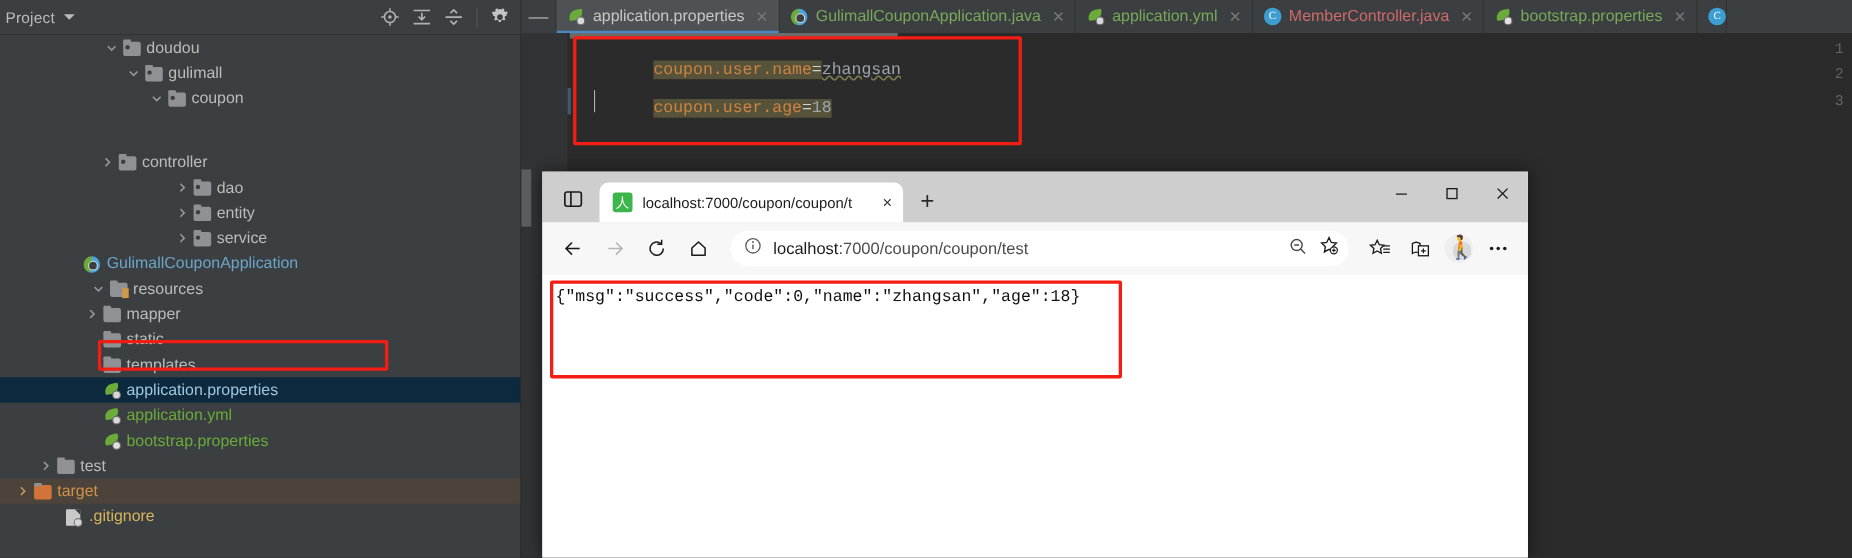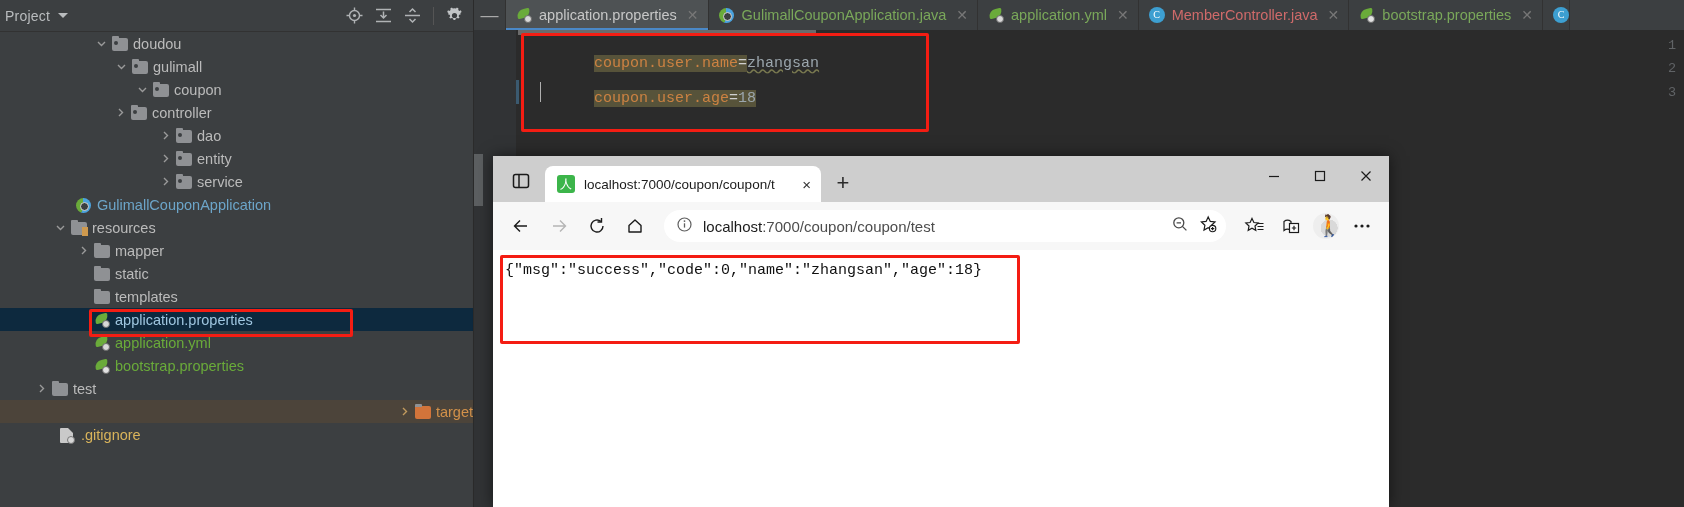--- a/index.html
+++ b/index.html
@@ -305,21 +305,21 @@
             <svg width="11" height="11" viewBox="0 0 11 11">
               <path d="M2 4l3.5 3.5L9 4" stroke="#9a9a9a" stroke-width="1.4" fill="none"></path>
             </svg>
           </span>
         <span class="ic">
             <span class="folder"></span>
           </span>
         <span class="lbl-plain">coupon</span>
       </div>
 
-      <div class="tree-row" style="padding-left:115px;">
+      <div class="tree-row" style="padding-left:92px;margin-top:35px;">
         <span class="arrow">
             <svg width="11" height="11" viewBox="0 0 11 11">
               <path d="M4 2l3.5 3.5L4 9" stroke="#9a9a9a" stroke-width="1.4" fill="none"></path>
             </svg>
           </span>
         <span class="ic">
             <span class="folder"></span>
           </span>
         <span class="lbl-plain">controller</span>
       </div>
@@ -357,21 +357,21 @@
         <span class="lbl-plain">service</span>
       </div>
 
       <div class="tree-row" style="padding-left:76px;">
         <span class="ic">
             <span class="springapp"></span>
           </span>
         <span class="lbl-blue">GulimallCouponApplication</span>
       </div>
 
-      <div class="tree-row" style="padding-left:55px;">
+      <div class="tree-row" style="padding-left:84px;">
         <span class="arrow">
             <svg width="11" height="11" viewBox="0 0 11 11">
               <path d="M2 4l3.5 3.5L9 4" stroke="#9a9a9a" stroke-width="1.4" fill="none"></path>
             </svg>
           </span>
         <span class="ic">
             <span class="folder plain res">
               <span class="bars"></span>
             </span>
           </span>
@@ -439,21 +439,21 @@
             <svg width="11" height="11" viewBox="0 0 11 11">
               <path d="M4 2l3.5 3.5L4 9" stroke="#9a9a9a" stroke-width="1.4" fill="none"></path>
             </svg>
           </span>
         <span class="ic">
             <span class="folder plain"></span>
           </span>
         <span class="lbl-plain">test</span>
       </div>
 
-      <div class="tree-row targetrow" style="padding-left:15px;justify-content:flex-end;">
+      <div class="tree-row targetrow" style="padding-left:15px;">
         <span class="arrow">
             <svg width="11" height="11" viewBox="0 0 11 11">
               <path d="M4 2l3.5 3.5L4 9" stroke="#c19a5e" stroke-width="1.4" fill="none"></path>
             </svg>
           </span>
         <span class="ic">
             <span class="folder orange"></span>
           </span>
         <span class="lbl-orange">target</span>
       </div>

